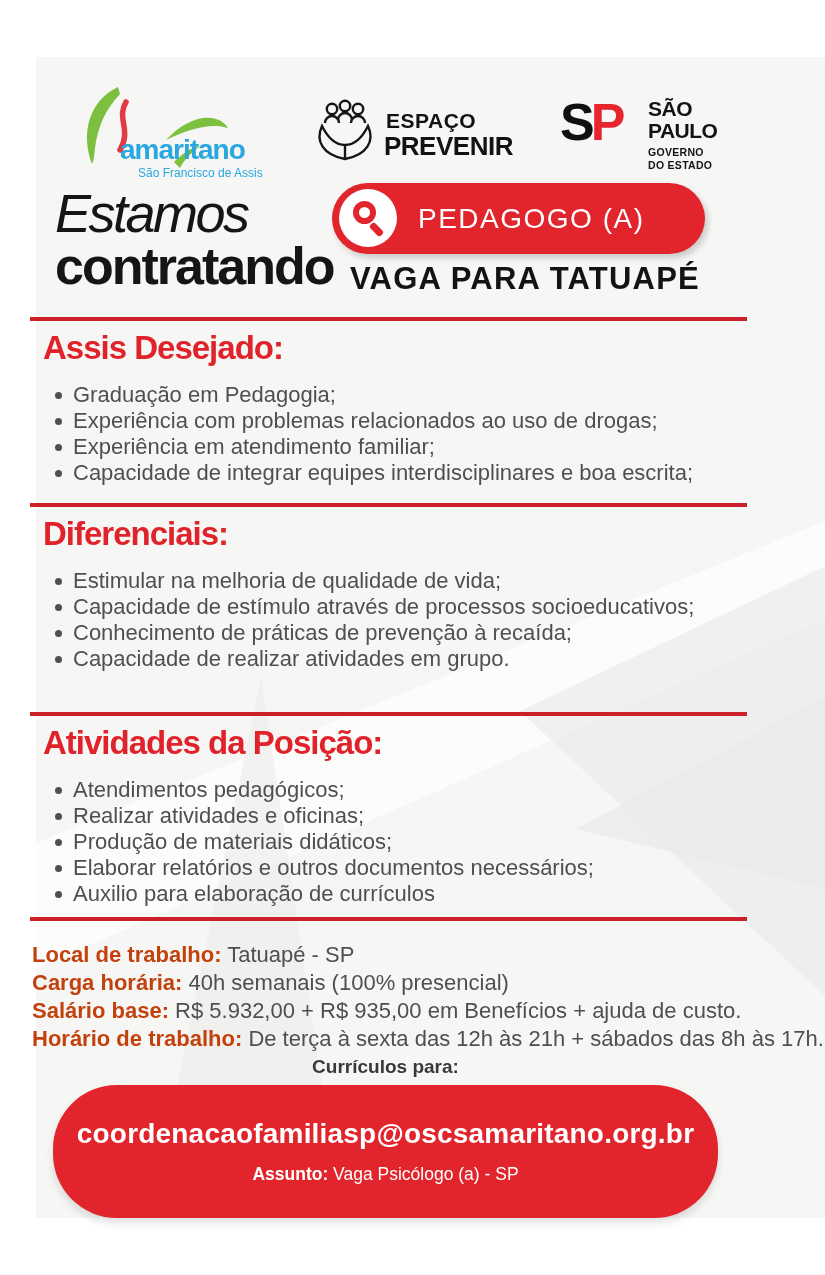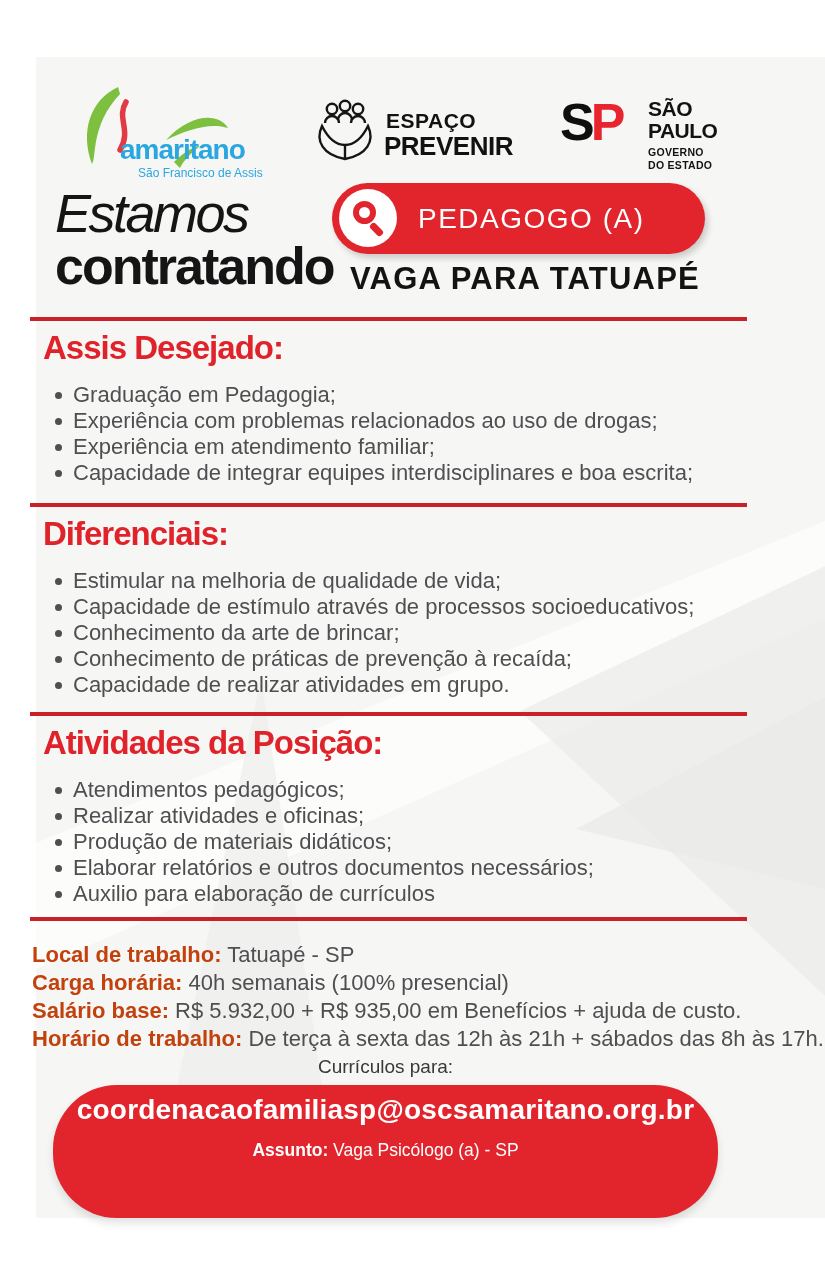--- a/index.html
+++ b/index.html
@@ -83,25 +83,25 @@
               height:7px; border-radius:50%; background:#4f4f52; }
 
   
   .details { position:absolute; left:32px; top:941px; font-size:22px; line-height:28px; }
   .details .row { white-space:nowrap; }
   .details .lbl { color:#c2410c; font-weight:bold; }
   .details .val { color:#4f4f52; }
 
   
   .cv-label { position:absolute; left:53px; top:1056px; width:665px; text-align:center;
-              font-size:19px; font-weight:normal; color:#39393b; }
+              font-size:19px; font-weight:bold; color:#39393b; }
   .email-pill { position:absolute; left:53px; top:1085px; width:665px; height:133px;
               background:#e2242c; border-radius:64px; box-shadow:0 5px 8px rgba(0,0,0,.12);
               text-align:center; }
-  .email-text { margin-top:9px; color:#ffffff; font-size:28px; font-weight:bold;
+  .email-text { margin-top:33px; color:#ffffff; font-size:28px; font-weight:bold;
               letter-spacing:.2px; }
   .subject { margin-top:14px; color:#ffffff; font-size:17.5px; }
   .subject .lbl { font-weight:bold; }
 </style>
 </head>
 <body>
 
 <div class="page">
   <div class="card">
     <div class="bg-shape bg-b"></div>
@@ -173,21 +173,20 @@
     <li>Graduação em Pedagogia;</li>
     <li>Experiência com problemas relacionados ao uso de drogas;</li>
     <li>Experiência em atendimento familiar;</li>
     <li>Capacidade de integrar equipes interdisciplinares e boa escrita;</li>
   </ul>
 
   <div class="sec-title st2">Diferenciais:</div>
   <ul class="blist bl2">
     <li>Estimular na melhoria de qualidade de vida;</li>
     <li>Capacidade de estímulo através de processos socioeducativos;</li>
-    <li>Conhecimento da arte de brincar;</li>
     <li>Conhecimento de práticas de prevenção à recaída;</li>
     <li>Capacidade de realizar atividades em grupo.</li>
   </ul>
 
   <div class="sec-title st3">Atividades da Posição:</div>
   <ul class="blist bl3">
     <li>Atendimentos pedagógicos;</li>
     <li>Realizar atividades e oficinas;</li>
     <li>Produção de materiais didáticos;</li>
     <li>Elaborar relatórios e outros documentos necessários;</li>

